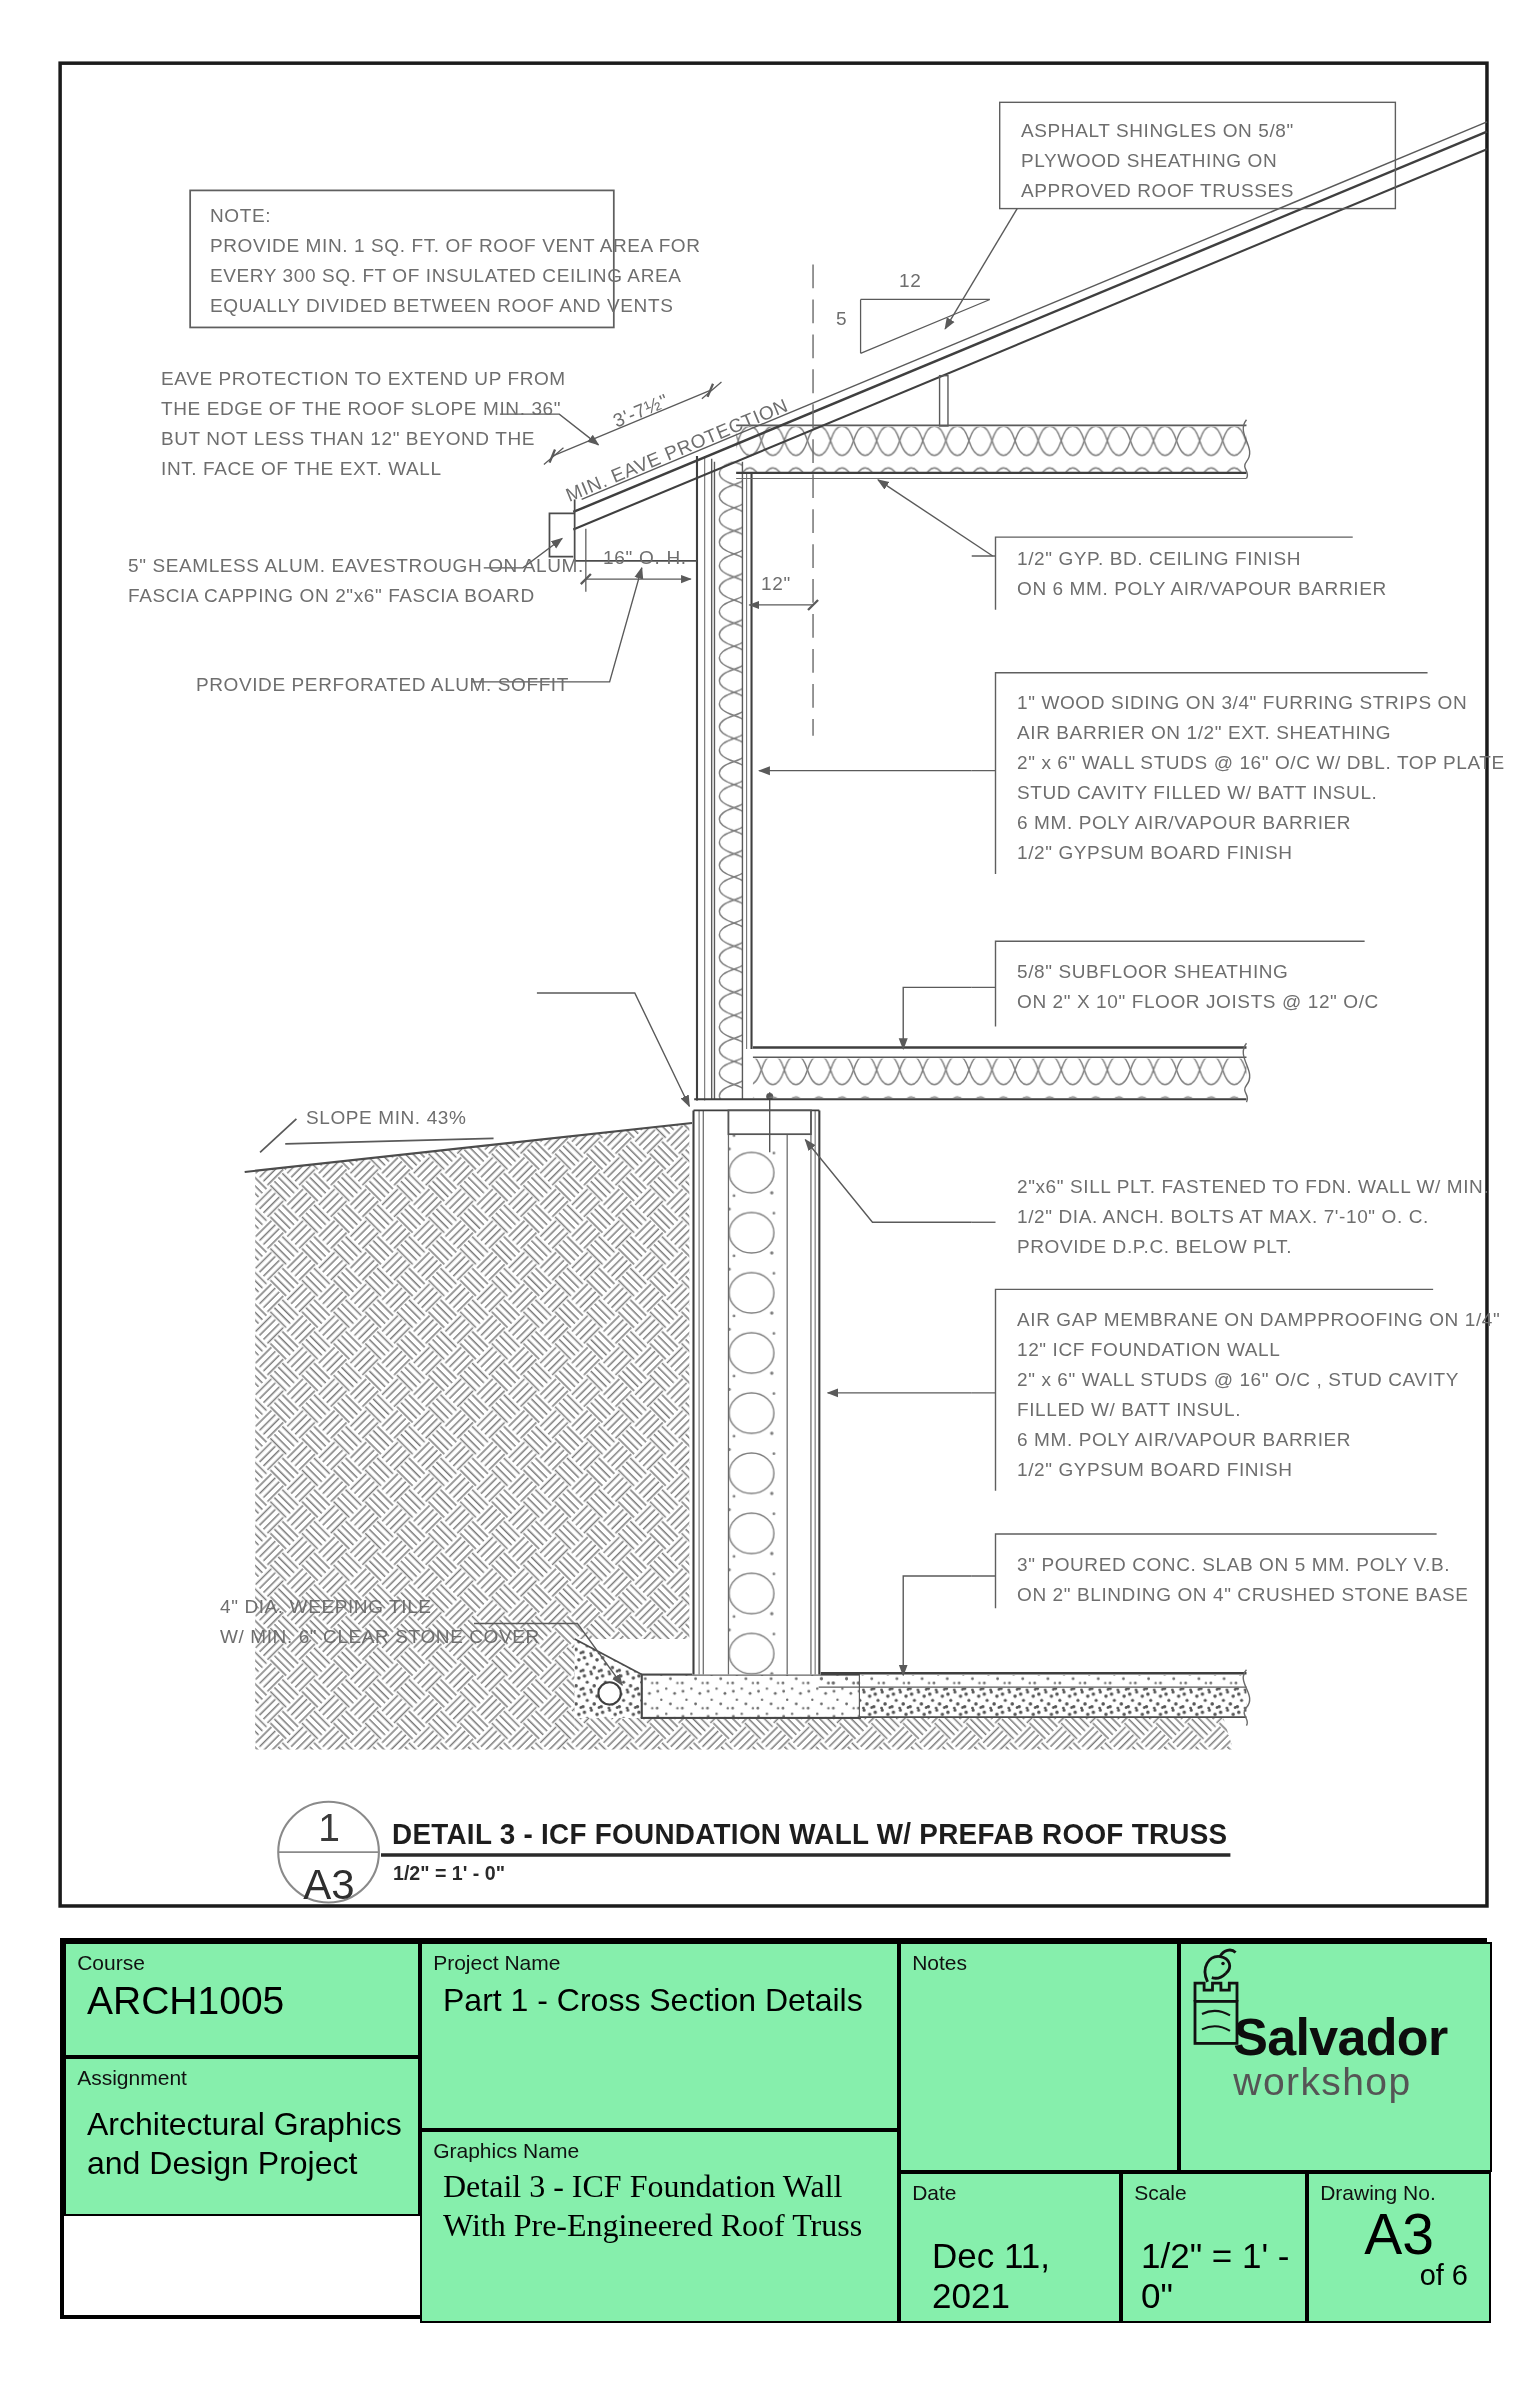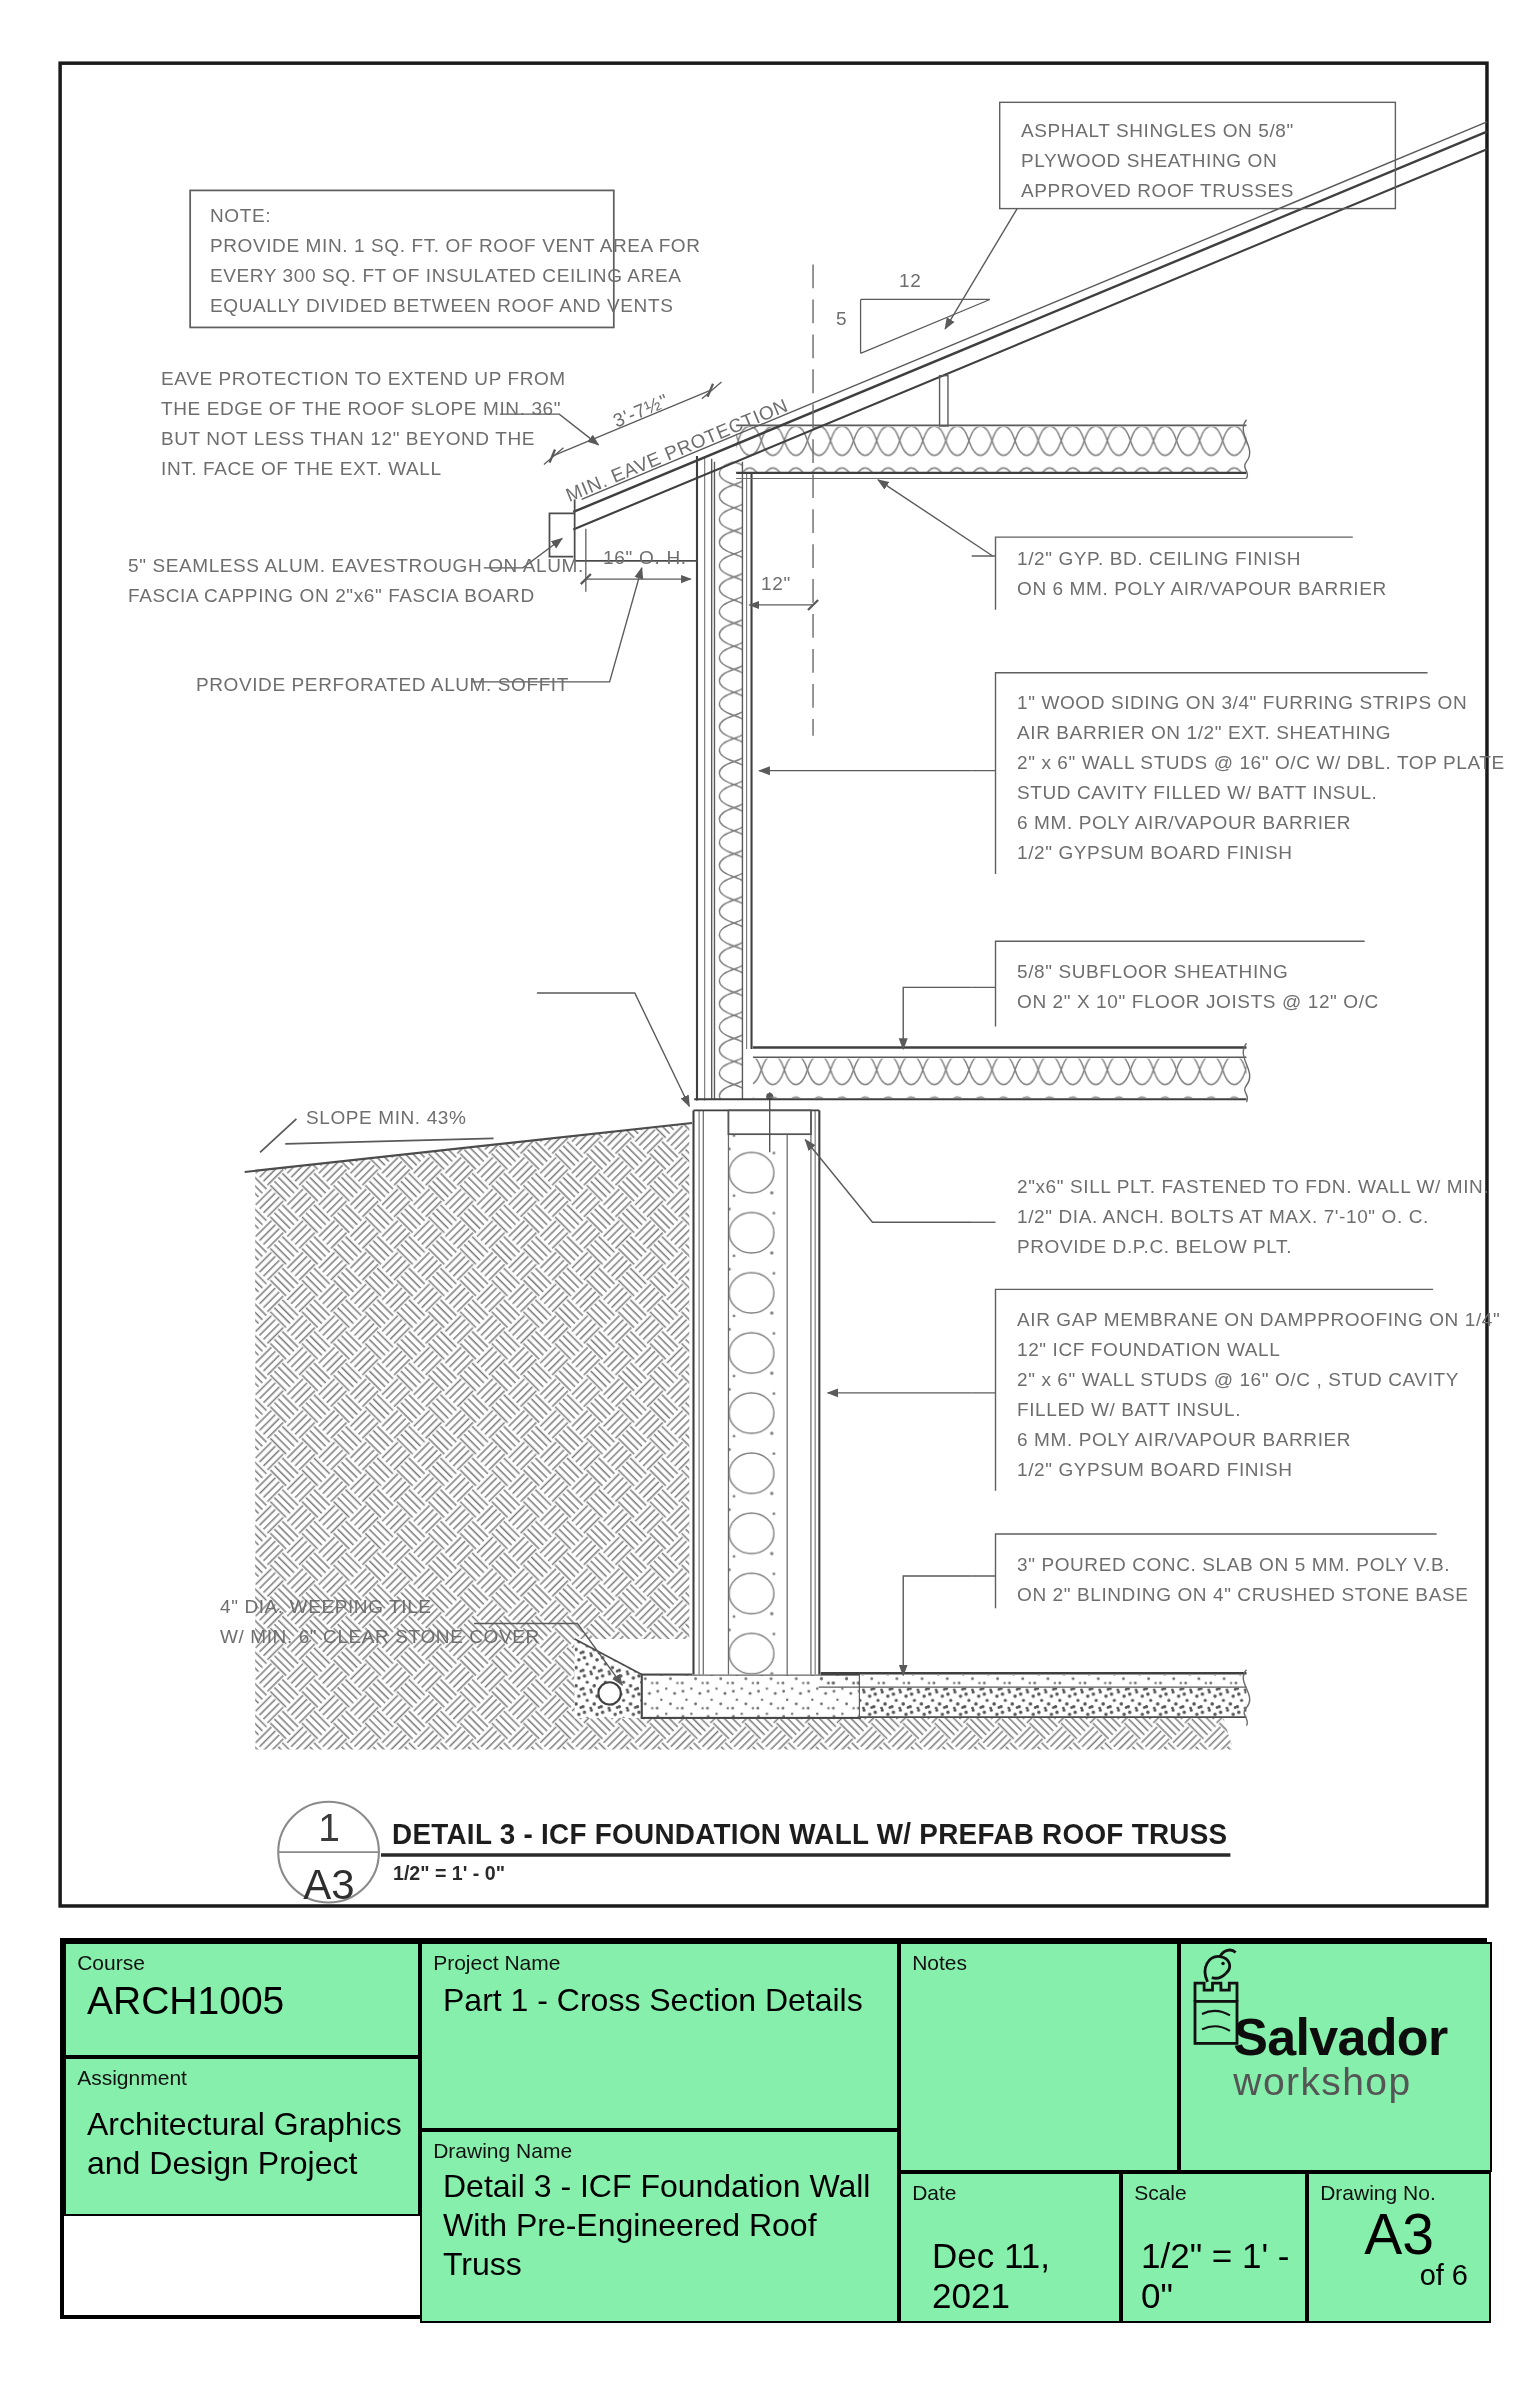--- a/index.html
+++ b/index.html
@@ -264,22 +264,22 @@
     </div>
     <div class="cell" style="left:0;top:115px;width:356px;height:159px;">
       <div class="lbl">Assignment</div>
       <div class="val-md">Architectural Graphics and Design Project</div>
     </div>
     <div class="cell" style="left:356px;top:0;width:479px;height:188px;">
       <div class="lbl">Project Name</div>
       <div class="val-md" style="padding-top:5.6px;">Part 1 - Cross Section Details</div>
     </div>
     <div class="cell" style="left:356px;top:188px;width:479px;height:193px;">
-      <div class="lbl">Drawing Name</div>
-      <div class="val-md" style="padding-top:4.2px;">Detail 3 - ICF Foundation Wall With Pre-Engineered Roof Truss</div>
+      <div class="lbl">Graphics Name</div>
+      <div class="val-md" style="padding-top:4.2px;font-family:Liberation Serif, serif;">Detail 3 - ICF Foundation Wall With Pre-Engineered Roof Truss</div>
     </div>
     <div class="cell" style="left:835px;top:0;width:280px;height:230px;">
       <div class="lbl">Notes</div>
     </div>
     <div class="cell" style="left:1115px;top:0;width:313px;height:230px;">
       <div class="logo-wrap">
         <span>
           <svg width="70" height="105" viewBox="0 0 100 150">
             <g stroke="#111" stroke-width="4" fill="none">
               <path d="M20,82 V56 H33 V66 H45 V56 H57 V66 H69 V56 H80 V82"></path>

